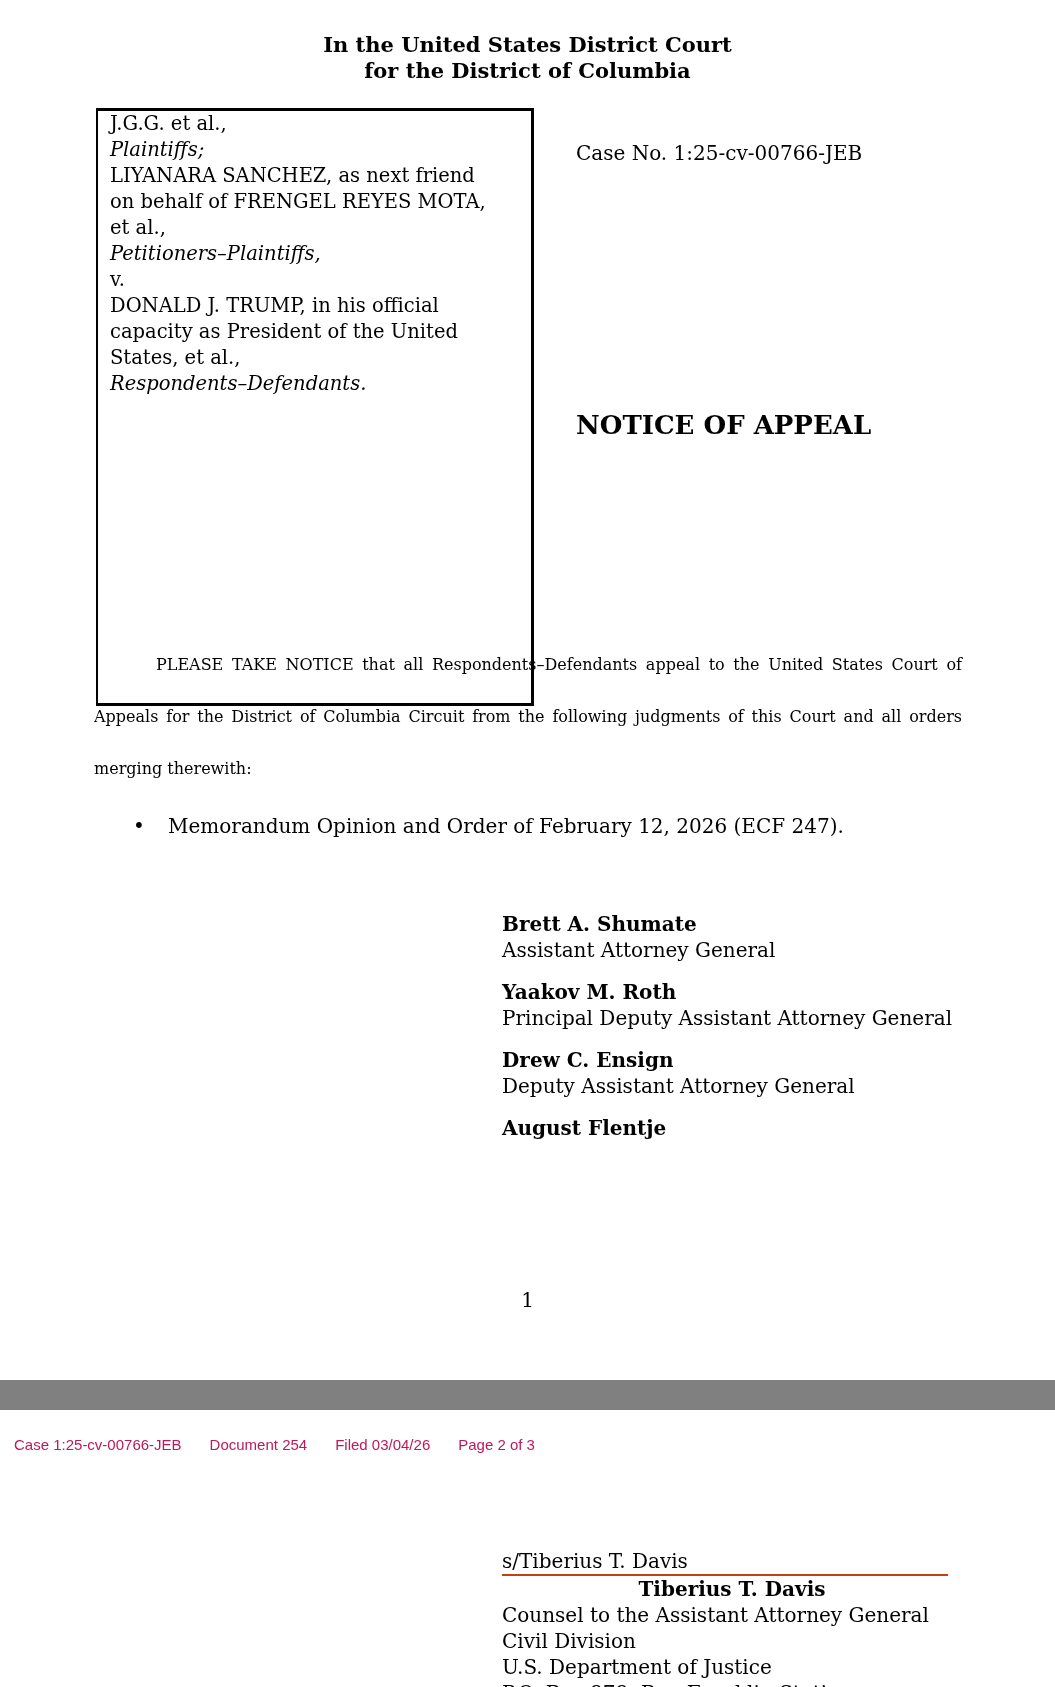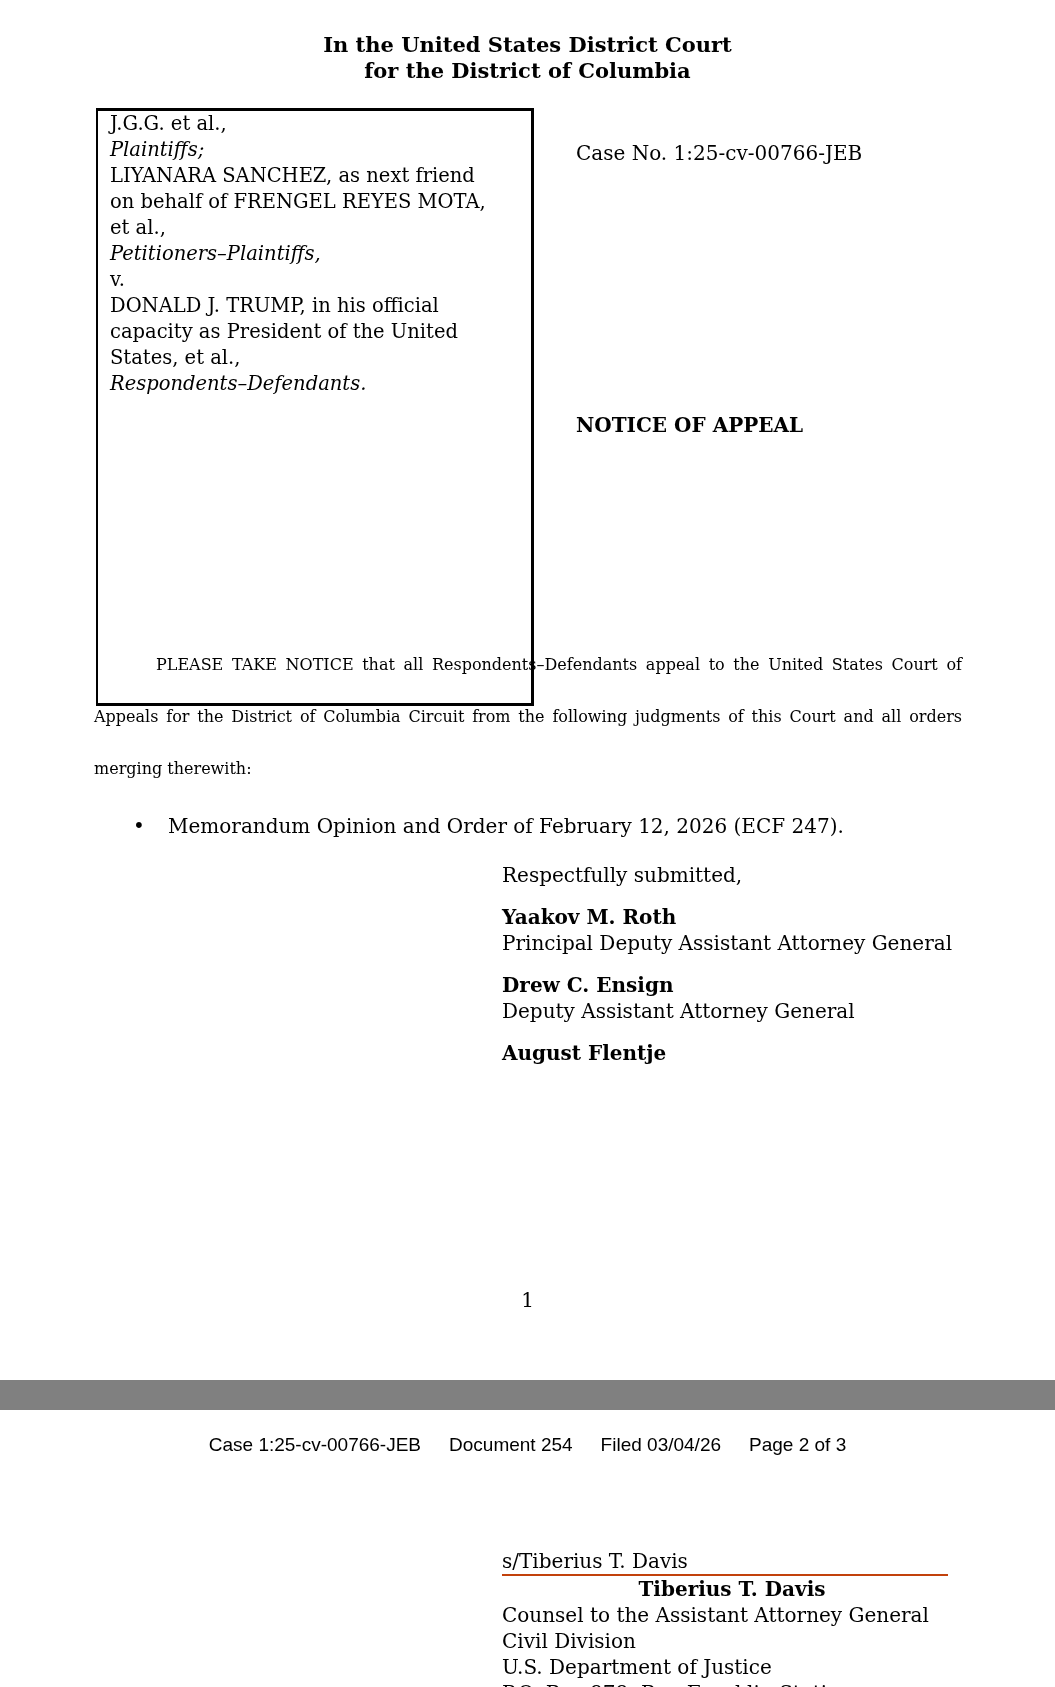--- a/index.html
+++ b/index.html
@@ -40,21 +40,21 @@
   .cap-p6 { margin-top: 26px; }
   .cap-role3 { margin-top: 26px; margin-left: 138px; font-style: italic; }
   .case-no {
     position: absolute;
     left: 576px; top: 140px;
     font-size: 20px; line-height: 26px;
   }
   .notice-title {
     position: absolute;
     left: 576px; top: 411px;
-    font-size: 20px; font-weight: bold; line-height: 28px;
+    font-size: 26px; font-weight: bold; line-height: 28px;
   }
   .body-par {
     position: absolute;
     left: 94px; top: 639px; width: 868px;
     font-size: 16px;
     line-height: 52px;
     text-align: justify;
     text-indent: 62px;
   }
   .bullet-row {
@@ -81,24 +81,23 @@
   }
   .separator-bar {
     position: absolute;
     top: 1380px; left: 0;
     width: 100%; height: 30px;
     background: #808080;
   }
   .ecf-stamp {
     position: absolute;
     top: 1432px; left: 0; width: 100%;
-    text-align: center;
     font-family: "Liberation Sans", "DejaVu Sans", sans-serif;
-    font-size: 19px; line-height: 26px;
-    color: #000000;
+    font-size: 15px; line-height: 26px;
+    color: #be185d;
     white-space: nowrap;
   }
   .ecf-stamp span { margin: 0 14px; }
   .p2-sig-block {
     position: absolute;
     left: 502px; top: 1548px;
     font-size: 20px; line-height: 26px;
     width: 460px;
   }
   .p2-sig-line {
@@ -140,21 +139,24 @@
   <div class="notice-title">NOTICE OF APPEAL</div>
 
   <div class="body-par">PLEASE TAKE NOTICE that all Respondents–Defendants appeal to the United States Court of Appeals for the District of Columbia Circuit from the following judgments of this Court and all orders merging therewith:</div>
 
   <div class="bullet-row">
     <span class="bullet-glyph">•</span>
     <span class="bullet-text">Memorandum Opinion and Order of February 12, 2026 (ECF 247).</span>
   </div>
 
   <div class="sig-col">
-    <div>Respectfully submitted,</div>
+    <div class="sig-entry first">
+      <div class="sig-name">Brett A. Shumate</div>
+      <div>Assistant Attorney General</div>
+    </div>
     <div class="sig-entry">
       <div class="sig-name">Yaakov M. Roth</div>
       <div>Principal Deputy Assistant Attorney General</div>
     </div>
     <div class="sig-entry">
       <div class="sig-name">Drew C. Ensign</div>
       <div>Deputy Assistant Attorney General</div>
     </div>
     <div class="sig-entry">
       <div class="sig-name">August Flentje</div>

